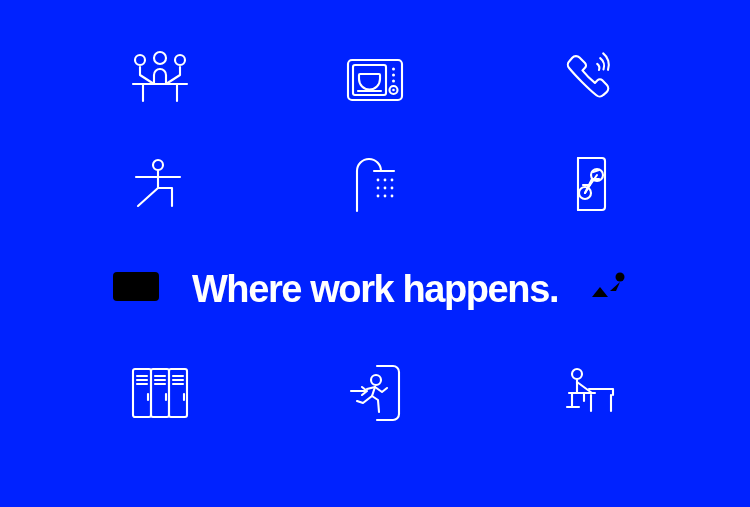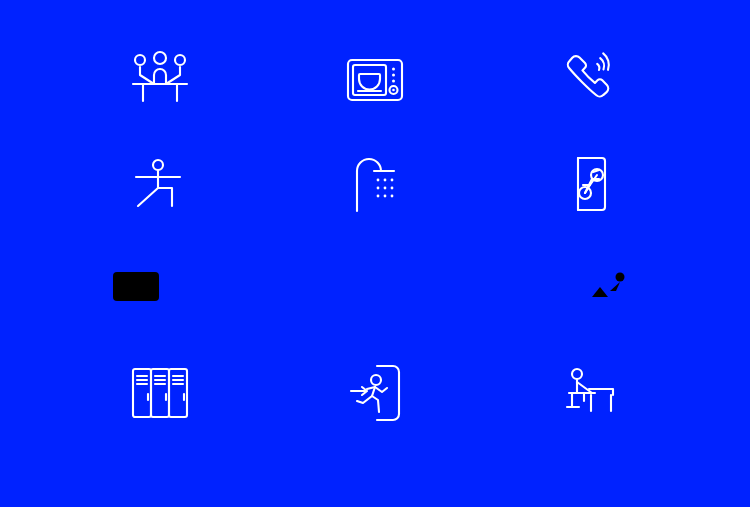--- a/index.html
+++ b/index.html
@@ -160,20 +160,23 @@
         <path d="M4 1 V53"></path>
         <circle cx="23" cy="18" r="6"></circle>
         <circle cx="11" cy="36" r="6"></circle>
         <path d="M11 36 L18 22 L25 22"></path>
         <path d="M23 18 L16 28 L11 36"></path>
         <path d="M16 28 H9"></path>
         <path d="M19 15 L25 13"></path>
       </svg>
     </div>
 
+    <div class="headline-cell">
+      <div class="headline">Where work happens.</div>
+    </div>
 
     <div class="cell" style="grid-row:4; grid-column:1;">
       <svg width="56" height="50" viewBox="0 0 56 50">
         <rect x="1" y="1" width="18" height="48" rx="2"></rect>
         <rect x="19" y="1" width="18" height="48" rx="2"></rect>
         <rect x="37" y="1" width="18" height="48" rx="2"></rect>
         <path d="M5 8 H15 M5 12 H15 M5 16 H15"></path>
         <path d="M23 8 H33 M23 12 H33 M23 16 H33"></path>
         <path d="M41 8 H51 M41 12 H51 M41 16 H51"></path>
         <path d="M16 26 V32"></path>

